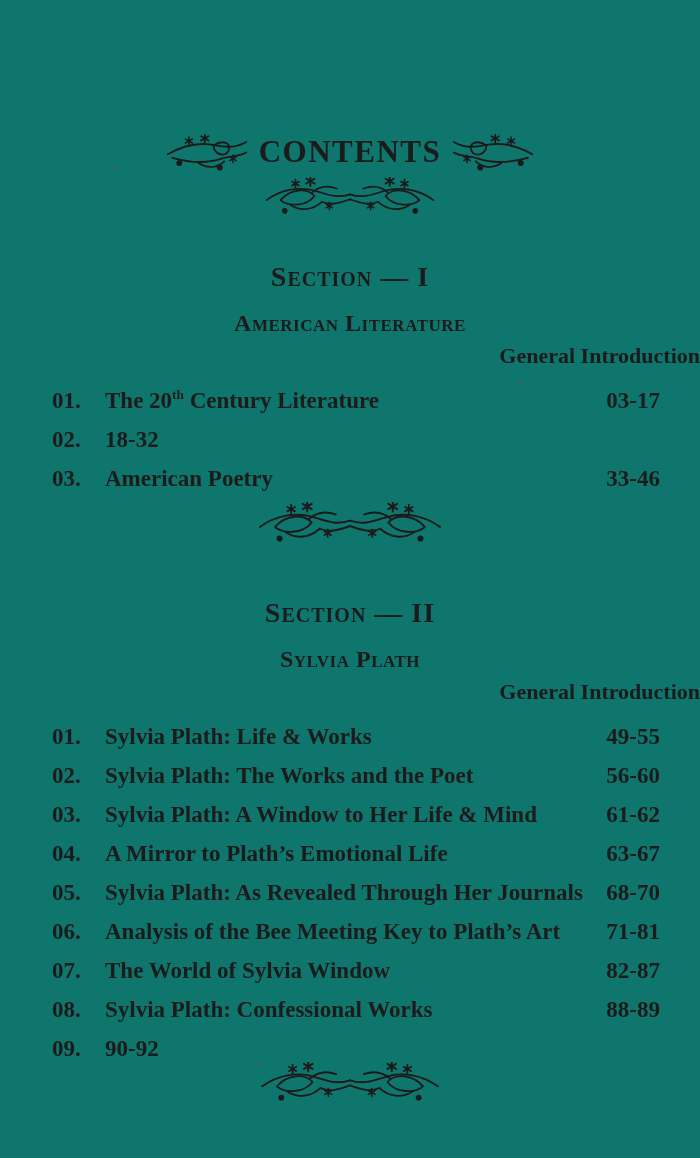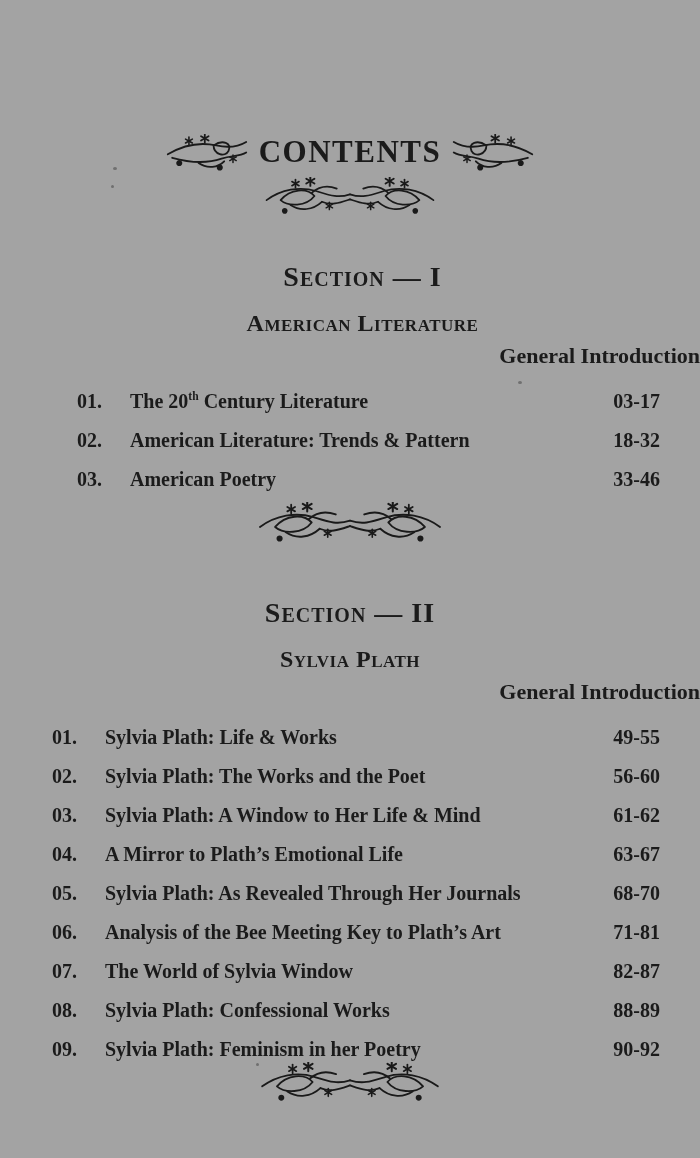--- a/index.html
+++ b/index.html
@@ -1,56 +1,56 @@
 <!DOCTYPE html>
 <html><head>
 <meta charset="utf-8">
 <style>
   html,body{margin:0;padding:0;background:#e9e9e9;}
   .page{
     position:relative;
     width:700px;height:1158px;
-    background:#a3a3a3;
+    background:#0f766e;
     color:#1b1b1b;
     font-family:"Liberation Serif","DejaVu Serif",serif;
     overflow:hidden;
     margin:0 auto;
   }
   svg{display:block;}
   .ink{stroke:#1a1a1a;stroke-width:2.1;fill:none;stroke-linecap:round;stroke-linejoin:round;}
 
   
   .header{position:absolute;top:132px;left:0;right:0;text-align:center;}
   .title-row{display:flex;justify-content:center;align-items:center;gap:10px;}
   .contents-title{
     font-size:31px;font-weight:bold;letter-spacing:1.5px;line-height:40px;
   }
   .title-divider{display:flex;justify-content:center;margin-top:5px;}
 
   
   .section{position:absolute;left:0;right:0;text-align:center;}
-  .section-1{top:260px;margin-left:25px;}
+  .section-1{top:260px;}
   .section-2{top:596px;}
   .section-heading{
     margin:0;font-size:28px;font-weight:bold;line-height:34px;
     font-variant:small-caps;letter-spacing:1px;
   }
   .section-subheading{
     margin:14px 0 0;font-size:24px;font-weight:bold;line-height:30px;
     font-variant:small-caps;letter-spacing:0.5px;
   }
   .section-subtitle{
     margin:4px 0 0;font-size:22px;font-weight:bold;line-height:28px;text-align:right;
   }
 
   
   .toc-list{margin:18px 0 0;padding:0 40px 0 52px;list-style:none;text-align:left;}
   .toc-row{
     display:flex;align-items:flex-start;
-    font-size:20px;font-weight:bold;line-height:26px;margin-bottom:13px;
+    font-size:23px;font-weight:bold;line-height:26px;margin-bottom:13px;
   }
   .toc-row .num{width:53px;flex:0 0 53px;}
   .toc-row .title{flex:1;padding-right:10px;}
   .toc-row .title sup{font-size:0.58em;line-height:0;}
   .toc-row .pages{white-space:nowrap;}
 
   
   .divider-block{position:absolute;left:0;right:0;display:flex;justify-content:center;}
   .divider-mid{top:502px;}
   .divider-bottom{top:1062px;}
@@ -127,21 +127,20 @@
     <h3 class="section-subheading">American Literature</h3>
     <h4 class="section-subtitle">General Introduction</h4>
     <ol class="toc-list">
         <li class="toc-row">
           <span class="num">01.</span>
           <span class="title">The 20<sup>th</sup> Century Literature</span>
           <span class="pages">03-17</span>
         </li>
         <li class="toc-row">
           <span class="num">02.</span>
-          <span class="title">American Literature: Trends &amp; Pattern</span>
           <span class="pages">18-32</span>
         </li>
         <li class="toc-row">
           <span class="num">03.</span>
           <span class="title">American Poetry</span>
           <span class="pages">33-46</span>
         </li>
       </ol>
   </div>
 
@@ -192,21 +191,20 @@
           <span class="title">The World of Sylvia Window</span>
           <span class="pages">82-87</span>
         </li>
         <li class="toc-row">
           <span class="num">08.</span>
           <span class="title">Sylvia Plath: Confessional Works</span>
           <span class="pages">88-89</span>
         </li>
         <li class="toc-row">
           <span class="num">09.</span>
-          <span class="title">Sylvia Plath: Feminism in her Poetry</span>
           <span class="pages">90-92</span>
         </li>
       </ol>
   </div>
 
   <div class="divider-block divider-bottom">
     <svg width="184" height="40" viewBox="0 0 210 46">
       <use href="#divider-half"></use>
       <use href="#divider-half" transform="translate(210,0) scale(-1,1)"></use>
     </svg>

